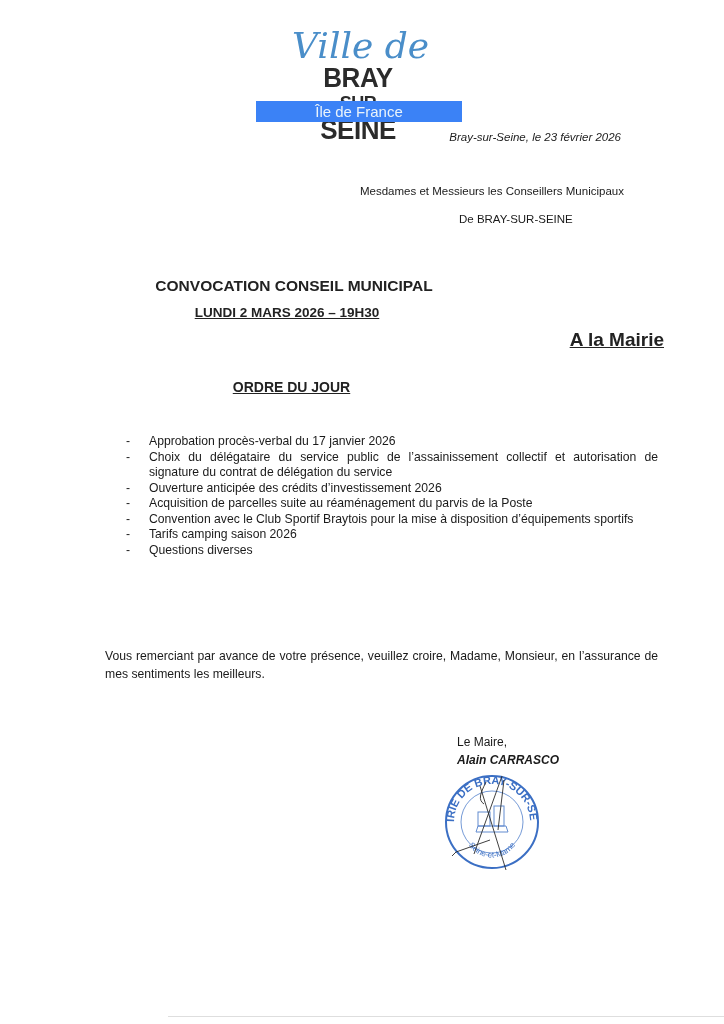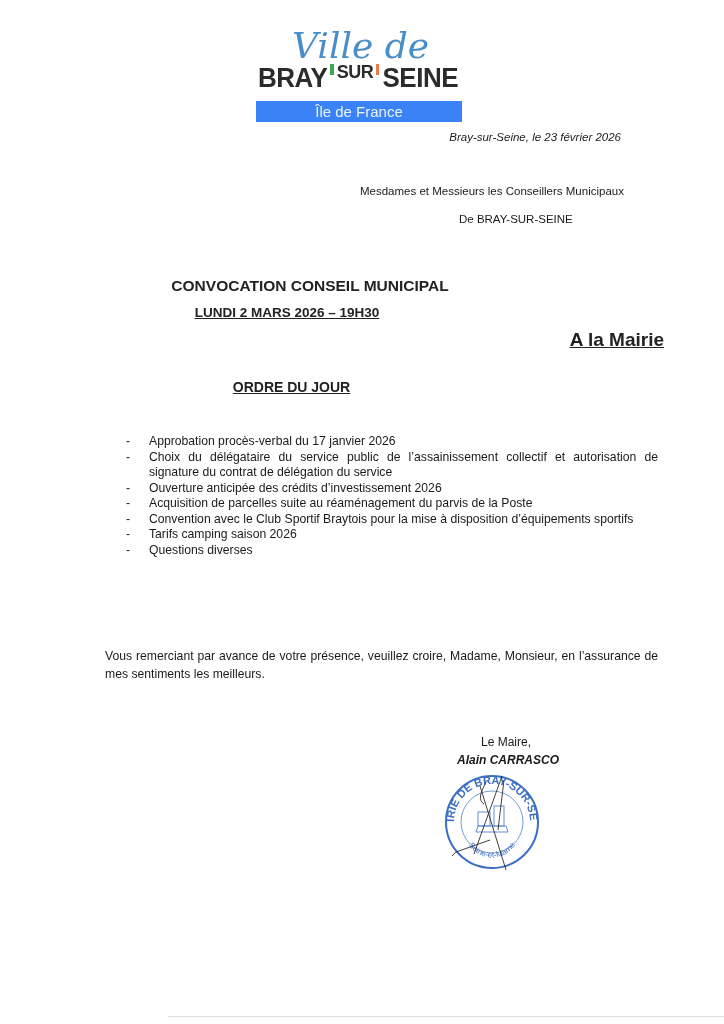--- a/index.html
+++ b/index.html
@@ -1,46 +1,46 @@
 <!DOCTYPE html>
 <html><head>
 <meta charset="utf-8">
 <style>
   html, body { margin: 0; padding: 0; background: #ffffff; }
   body { width: 724px; height: 1024px; position: relative; overflow: hidden; font-family: "Liberation Sans", sans-serif; color: #1a1a1a; }
   .abs { position: absolute; }
 
   
   .logo-script { left: 286px; top: 18px; width: 170px; height: 52px; }
-  .logo-main { left: 258px; top: 62px; width: 200px; height: 34px; display: flex; align-items: flex-start; white-space: nowrap; }
+  .logo-main { left: 258px; top: 62px; width: 200px; height: 34px; display: flex; align-items: center; white-space: nowrap; flex-direction: column; }
   .logo-word { font-family: "Liberation Sans", sans-serif; font-weight: bold; color: #2b2b2b; letter-spacing: -0.5px; }
   .logo-big { font-size: 26px; transform: scaleY(1.08); display: inline-block; }
   .logo-small { font-size: 18px; }
   .sq { display: inline-block; width: 11px; height: 11px; margin: 0 3px; position: relative; top: 2px; }
   .logo-band { left: 256px; top: 101px; width: 206px; height: 21px; background: #3b82f6; color: #e9f3fb; font-size: 15px; text-align: center; line-height: 21px; }
 
   .date-line { right: 103px; top: 131px; font-size: 11.5px; font-style: italic; font-family: "Liberation Sans", sans-serif; color: #222; }
   .addr1 { left: 360px; top: 185px; font-size: 11.5px; }
   .addr2 { left: 459px; top: 213px; font-size: 11.5px; }
 
-  .title1 { left: 0; width: 592px; top: 277px; text-align: center; font-size: 15.5px; font-weight: bold; color: #222; padding-left: 16px; }
+  .title1 { left: 0; width: 592px; top: 277px; text-align: center; font-size: 15.5px; font-weight: bold; color: #222; }
   .title1 span { display: inline-block; transform: translateX(-2px); }
   .title2 { left: 0; width: 576px; top: 305px; text-align: center; font-size: 13.5px; font-weight: bold; color: #222; }
   .title2 span { text-decoration: underline; margin-left: -2px; }
   .title3 { left: 0; width: 664px; top: 329px; text-align: right; font-size: 19px; font-weight: bold; color: #222; text-decoration: underline; }
   .title4 { left: 0; width: 583px; top: 379px; text-align: center; font-size: 14px; font-weight: bold; color: #222; }
   .title4 span { text-decoration: underline; }
 
   .agenda { left: 126px; top: 434px; width: 532px; margin: 0; padding: 0; list-style: none; font-size: 12.2px; line-height: 15.5px; }
   .agenda li { position: relative; padding-left: 23px; text-align: justify; }
   .agenda .dash { position: absolute; left: 0; top: 0; }
 
   .closing { left: 105px; top: 647px; width: 553px; font-size: 12.2px; line-height: 18px; text-align: justify; }
 
-  .sig-title { left: 457px; top: 735px; font-size: 12px; margin-left: 24px; }
+  .sig-title { left: 457px; top: 735px; font-size: 12px; }
   .sig-name { left: 457px; top: 753px; font-size: 12px; font-weight: bold; font-style: italic; }
 
   .stamp { left: 440px; top: 770px; width: 104px; height: 110px; }
   .footer-line { left: 168px; top: 1016px; width: 556px; height: 1px; background: #dedede; }
 </style>
 </head>
 <body>
 
 <svg class="abs logo-script" viewBox="0 0 170 52">
   <text x="6" y="40" font-family="DejaVu Serif, serif" font-style="italic" font-size="36" fill="#4a8ec9">Ville de</text>

